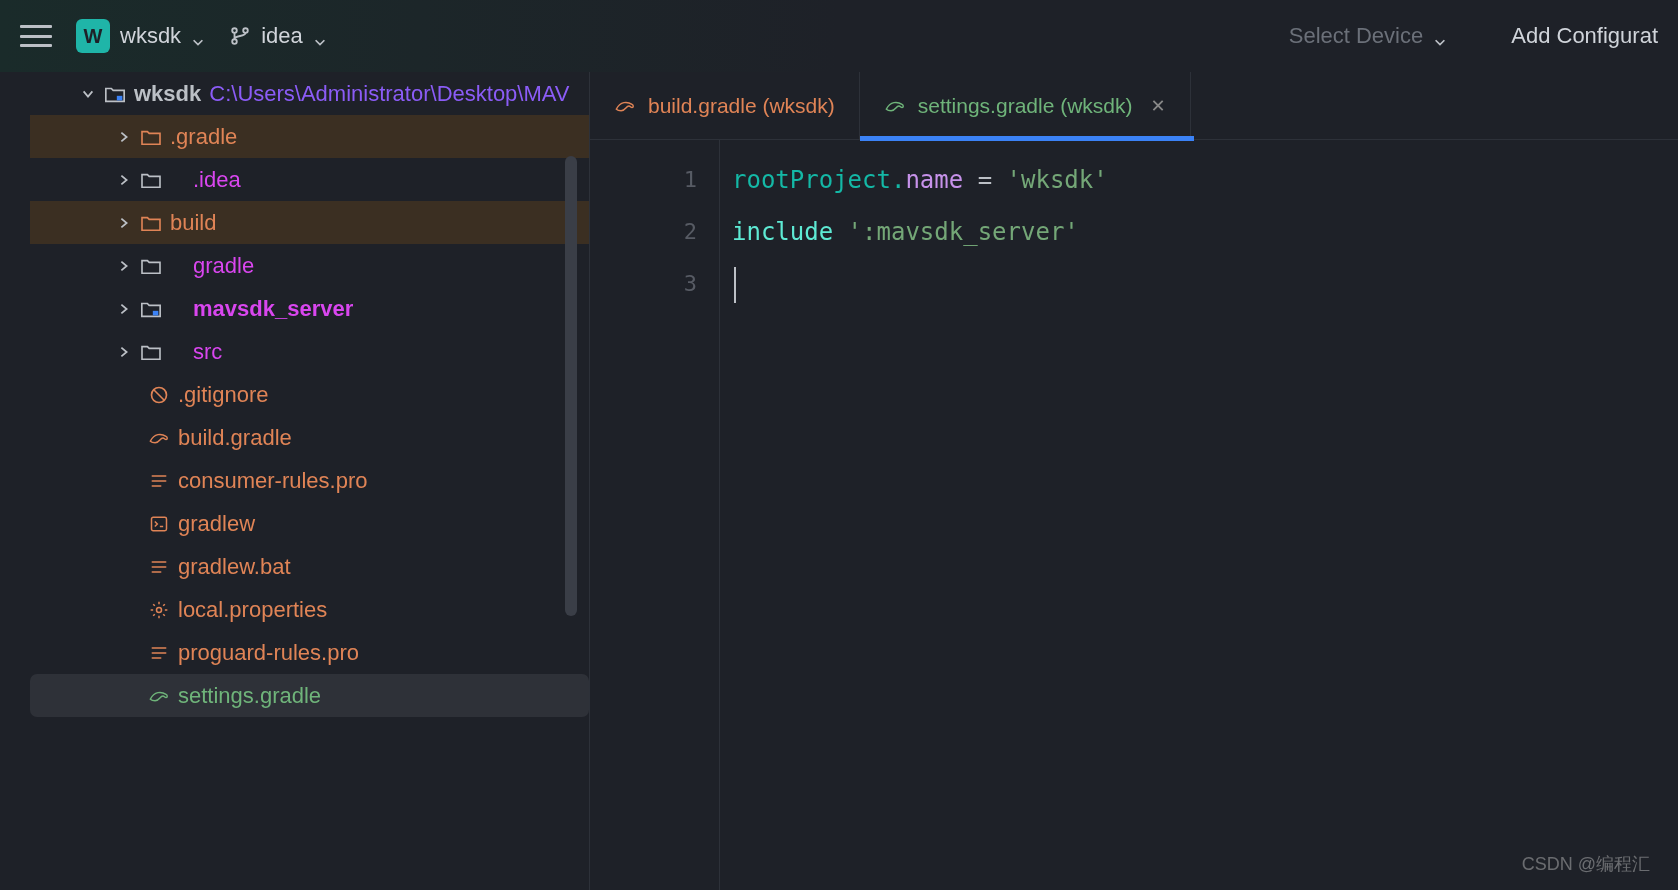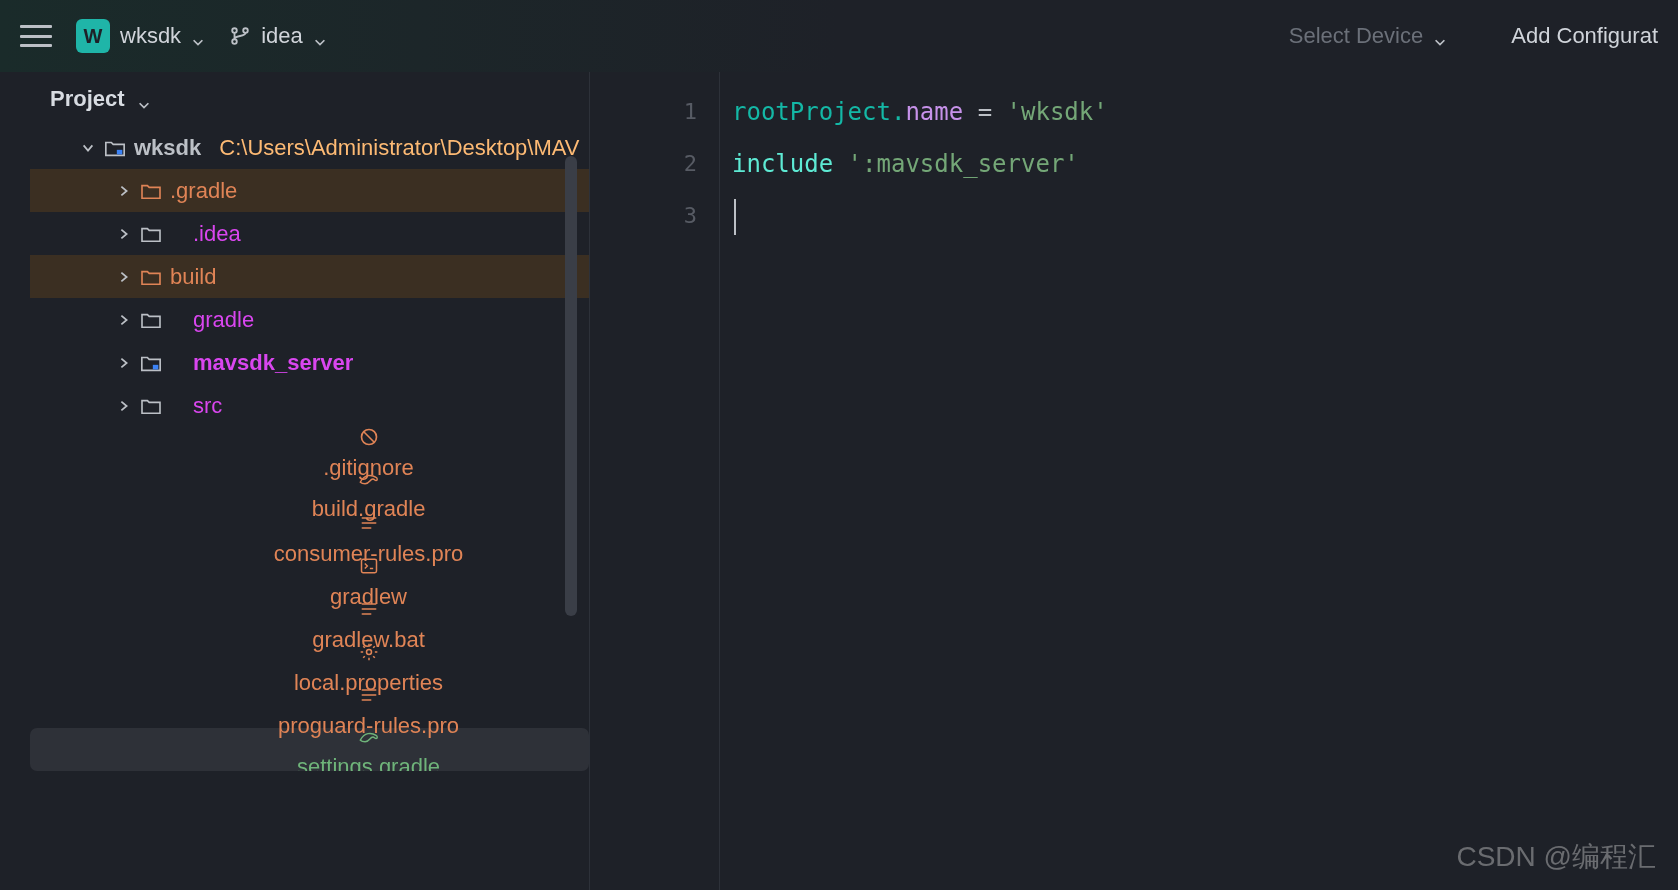--- a/index.html
+++ b/index.html
@@ -41,32 +41,32 @@
     .sidebar-header {
       padding: 14px 20px; display: flex; align-items: center; gap: 12px;
       font-size: 22px; font-weight: 600; color: #d8dce2;
     }
     .tree { overflow: hidden; font-size: 22px; }
     .tree-row {
       display: flex; align-items: center; height: 43px; padding-left: 50px;
       gap: 8px; white-space: nowrap; cursor: pointer;
     }
     .tree-row.depth1 { padding-left: 86px; }
-    .tree-row.depth1.file { padding-left: 118px; flex-direction: column; }
+    .tree-row.depth1.file { padding-left: 118px; }
     .tree-row.highlight { background: #3b2f22; text-align: center; }
     .tree-row.selected { background: #2e3138; border-radius: 7px; }
     .chev-right { width: 16px; height: 16px; display: inline-flex; align-items: center; justify-content: center; }
     .chev-right svg { stroke: #bcc0c6; }
     .chev-right.open svg { transform: rotate(90deg); }
     .file-icon { width: 22px; height: 22px; display: inline-flex; align-items: center; justify-content: center; }
     .orange { color: #e08456; }
     .green { color: #6fb47a; }
     .grey { color: #d946ef; margin-left: 23px; }
     .bold { font-weight: 600; }
-    .path { color: #fdba74; margin-left: 10px; }
+    .path { color: #8b5cf6; }
     .scrollbar-stub {
       position: absolute; right: 12px; top: 84px; width: 12px; height: 460px;
       background: #3a3e47; border-radius: 6px;
     }
     .editor-area { flex: 1; display: flex; flex-direction: column; background: #1e2128; }
     .tabs { display: flex; height: 68px; border-bottom: 1px solid #2d3139; }
     .tab {
       display: flex; align-items: center; padding: 0 24px; gap: 12px;
       font-size: 21px; border-right: 1px solid #2d3139; position: relative; cursor: pointer;
     }
@@ -84,21 +84,21 @@
     .tok-default { color: #14b8a6; }
     .tok-prop { color: #c792ea; }
     .tok-op { color: #bcc0c6; }
     .tok-str { color: #74a777; }
     .tok-kw { color: #5eead4; }
     .caret {
       display: inline-block; width: 2px; height: 36px; background: #bcc0c6;
       vertical-align: middle; margin-left: 2px;
     }
     .watermark {
-      position: fixed; right: 22px; bottom: 14px; color: rgba(200,200,200,0.45); font-size: 28px;
+      position: fixed; right: 28px; bottom: 14px; color: rgba(200,200,200,0.45); font-size: 18px;
     }
   </style>
 </head>
 <body>
 
 <div class="toolbar">
   <div class="hamburger">
       <div></div>
       <div></div>
       <div></div>
@@ -130,26 +130,20 @@
         </svg></span>
   </div>
   <div class="dropdown" style="margin-left:40px">
     <span>Add Configurat</span>
   </div>
 </div>
 
 <div class="main">
   <div class="left-strip"></div>
   <div class="sidebar">
-    <div class="sidebar-header">
-      <span>Project</span>
-      <span class="chevron-down"><svg viewBox="0 0 16 16" fill="none" stroke-width="2">
-            <path d="M3 6l5 5 5-5"></path>
-          </svg></span>
-    </div>
     <div class="tree">
       <div class="tree-row">
         <span class="chev-right open">
             <svg viewBox="0 0 16 16" fill="none" stroke-width="2" width="14" height="14">
               <path d="M5 3l6 5-6 5"></path>
             </svg>
           </span>
         <span class="file-icon">
             <svg viewBox="0 0 24 20" width="24" height="20">
               <path d="M2 4h6l2 2h12v12H2z" fill="none" stroke="#bcc0c6" stroke-width="1.8"></path>
@@ -305,20 +299,39 @@
               </svg>
             </span>
             <span class="green">settings.gradle</span>
           </div>
         </div>
     </div>
     <div class="scrollbar-stub"></div>
   </div>
 
   <div class="editor-area">
+    <div class="tabs" id="tabs">
+        <div class="tab">
+          <span class="file-icon">
+            <svg viewBox="0 0 28 20" width="26" height="18">
+              <path d="M3 14c5-10 14-10 20-6 2 1 2 4 0 4-2 0-2-2-4-2-4 0-4 6-10 6-2 0-4 0-6-2z" fill="none" stroke="#e08456" stroke-width="1.8"></path>
+            </svg>
+          </span>
+    <span style="color:#e08456">build.gradle (wksdk)</span>
+    </div>
+        <div class="tab active">
+          <span class="file-icon">
+            <svg viewBox="0 0 28 20" width="26" height="18">
+              <path d="M3 14c5-10 14-10 20-6 2 1 2 4 0 4-2 0-2-2-4-2-4 0-4 6-10 6-2 0-4 0-6-2z" fill="none" stroke="#6fb47a" stroke-width="1.8"></path>
+            </svg>
+          </span>
+    <span style="color:#6fb47a">settings.gradle (wksdk)</span>
+    <span class="tab-close">✕</span>
+        </div>
+      </div>
     <div class="code">
       <div class="gutter">
         <div>1</div>
         <div>2</div>
         <div>3</div>
       </div>
       <div class="code-lines">
         <div>
           <span class="tok-default">rootProject</span><span class="tok-default">.</span><span class="tok-prop">name</span><span class="tok-op"> = </span><span class="tok-str">'wksdk'</span>
         </div>

